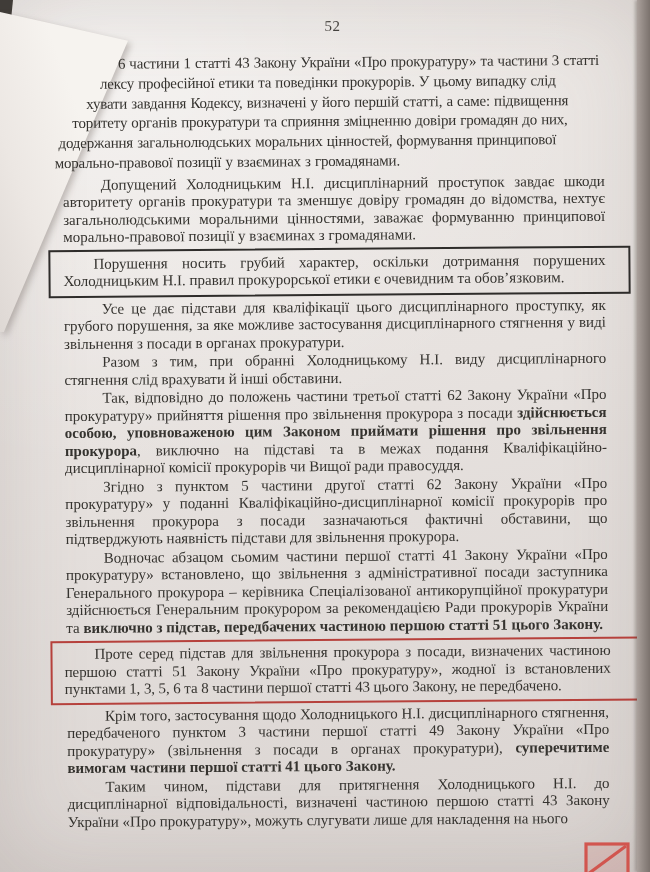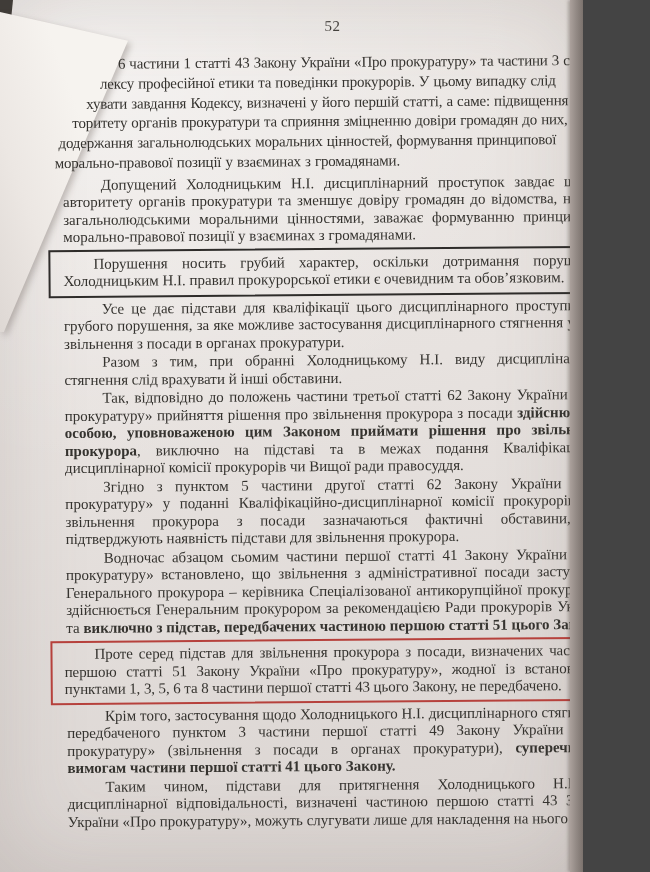--- a/index.html
+++ b/index.html
@@ -1,21 +1,21 @@
 <!DOCTYPE html>
 <html style="--paper: #e7e2df; --ink: #35332f; --box-black: #2e2c2a; --box-red: #b6413c; --logo-red: #d2463f; --logo-text: #b07f7e; --edge-band: #8d847f; --fold: #f4f1ed;"><head>
 <meta charset="utf-8">
 <style>
   :root{
     --paper:#e7e2df; --ink:#35332f; --box-black:#2e2c2a; --box-red:#b6413c;
     --logo-red:#d2463f; --logo-text:#b07f7e; --edge-band:#8d847f; --fold:#f4f1ed;
   }
   *{margin:0;padding:0;box-sizing:border-box}
   html,body{width:650px;height:872px;overflow:hidden;background:#444}
-  .photo{position:relative;width:583px;height:872px;overflow:hidden;
+  .photo{position:relative;width:650px;height:872px;overflow:hidden;
          font-family:"Liberation Serif","DejaVu Serif",serif;color:var(--ink)}
   .paper{position:absolute;inset:0;z-index:0;
     background:
       radial-gradient(120% 80% at 18% 6%, rgba(255,255,255,.45), rgba(255,255,255,0) 60%),
       linear-gradient(168deg,#ede9e6 0%, #e7e2df 45%, #d9d3d0 100%);}
   .paper::after{content:"";position:absolute;inset:0;
       box-shadow:inset 0 0 90px rgba(110,95,88,.20);}
   .right-band{position:absolute;top:0;right:0;bottom:0;width:13px;z-index:5;
       background:linear-gradient(to right,#ab a19c,#7b726d);
       background:linear-gradient(to right,#aba19c 0%,#948b86 45%,#7b726d 100%);

